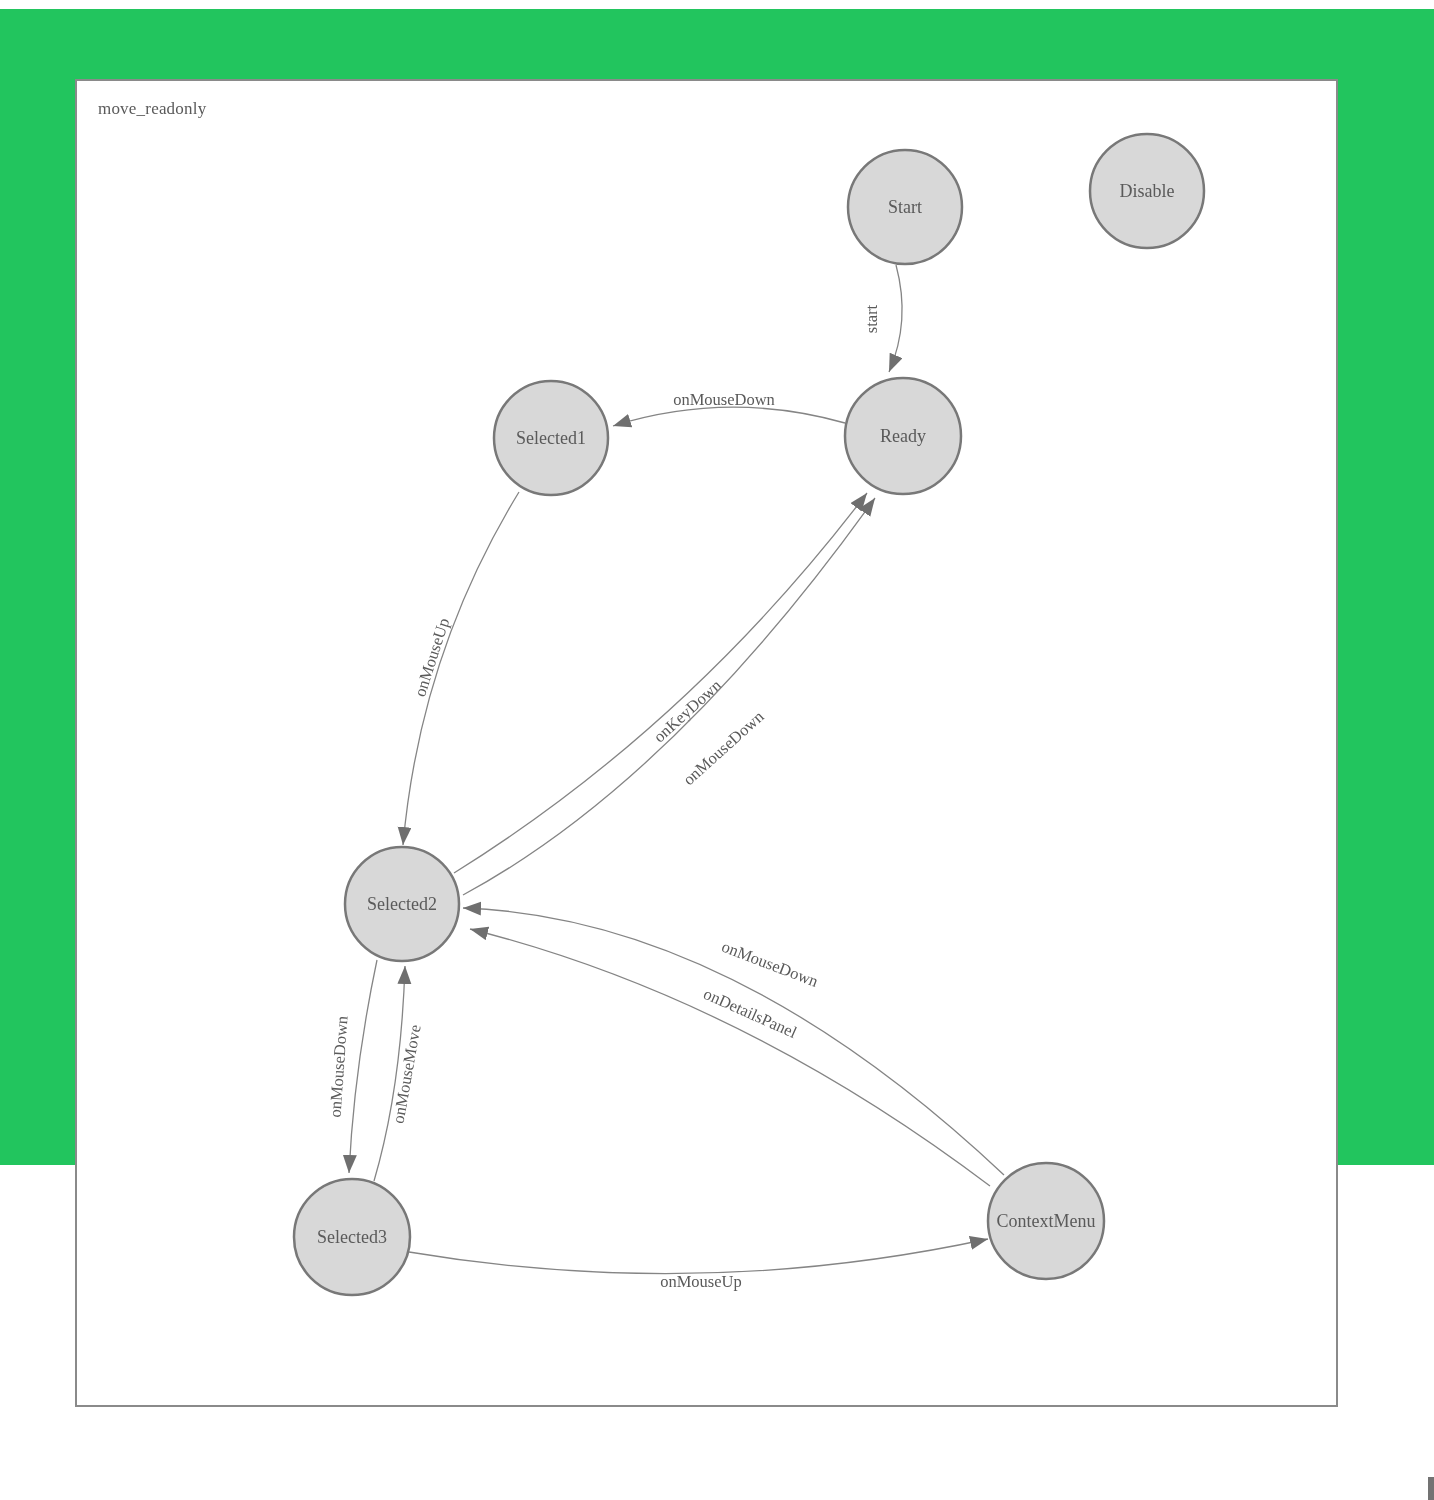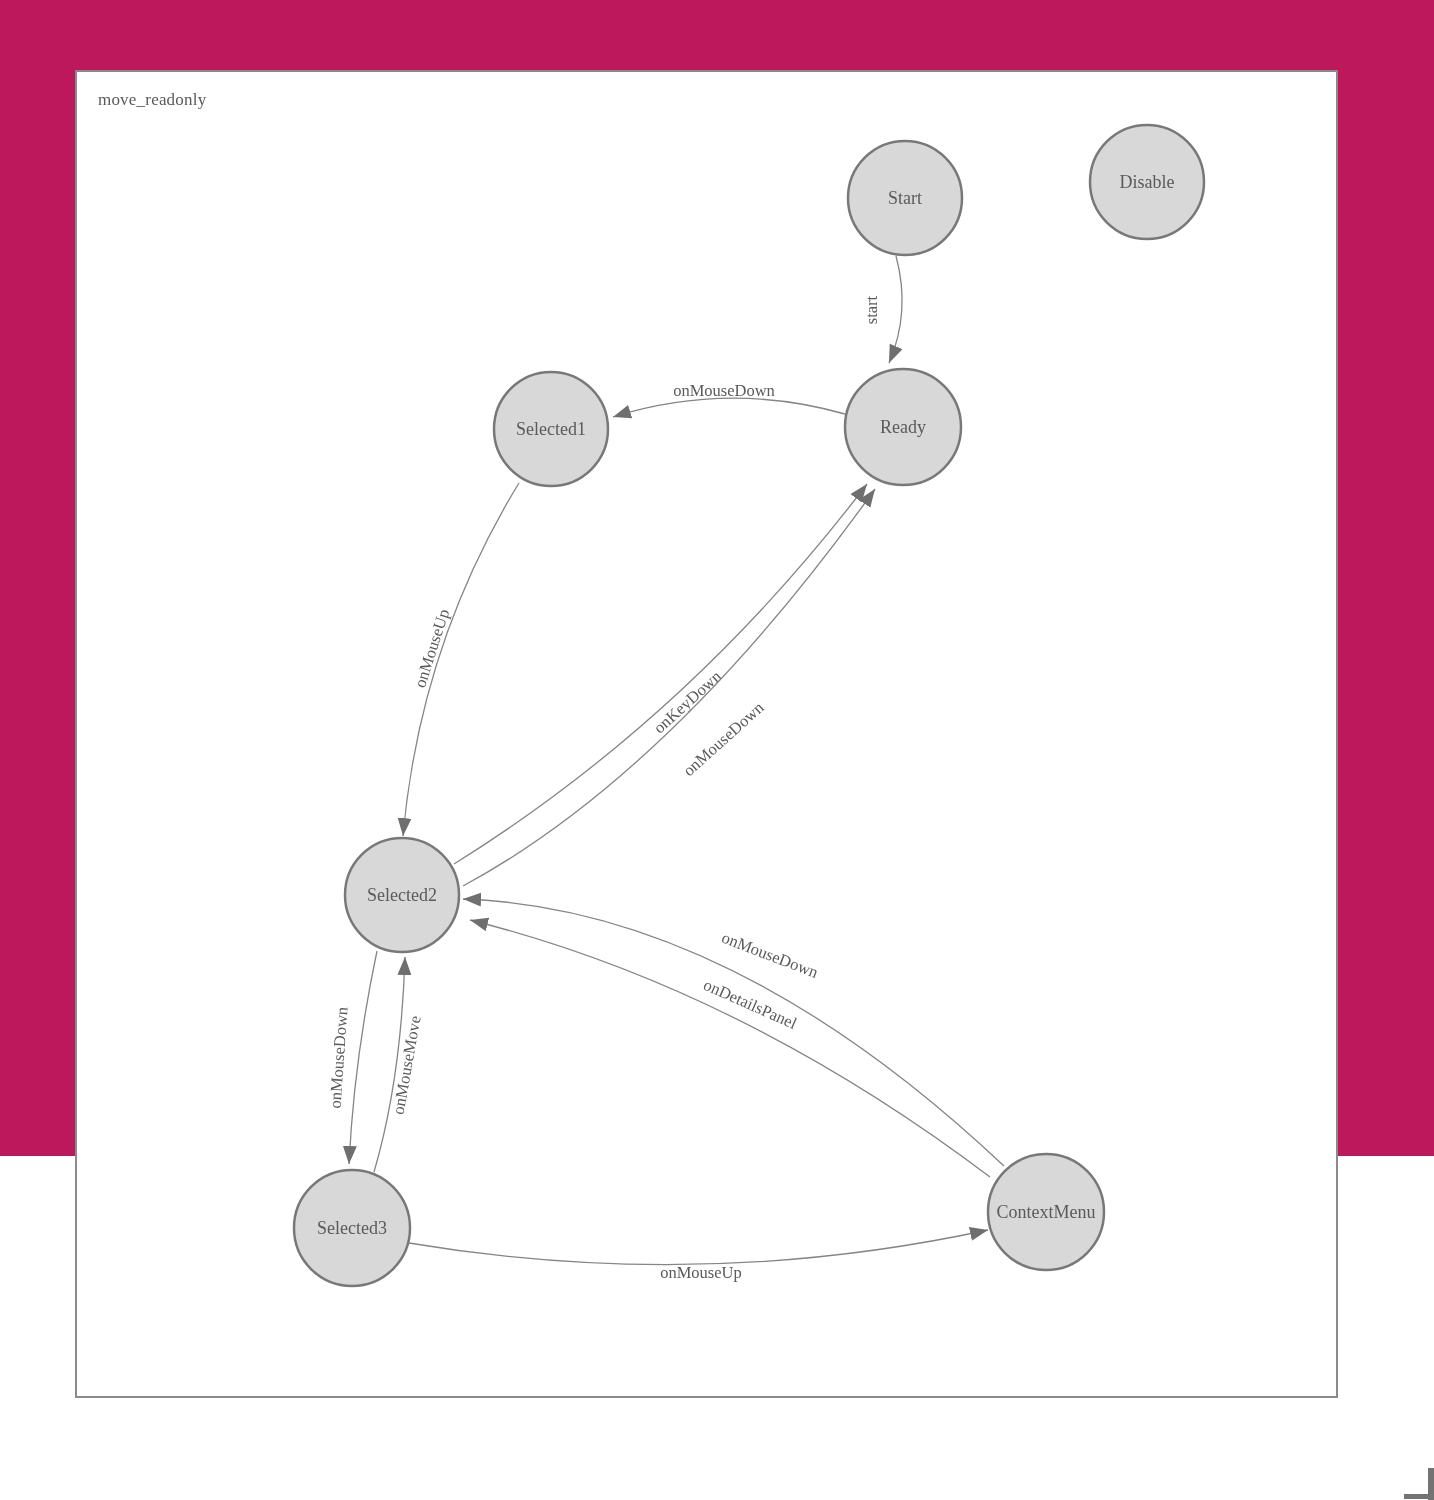--- a/index.html
+++ b/index.html
@@ -8,21 +8,22 @@
     background: #ffffff;
     width: 1434px;
     height: 1500px;
     overflow: hidden;
     font-family: "Liberation Serif", "DejaVu Serif", serif;
   }
   #stage {
     position: relative;
     width: 1434px;
     height: 1156px;
-    background: #be185d;
+    background: #22c55e;
+    margin-top: 9px;
   }
   .frame {
     position: absolute;
     left: 75px;
     top: 70px;
     width: 1259px;
     height: 1324px;
     border: 2px solid #8a8a8a;
     background: #ffffff;
     box-sizing: content-box;

